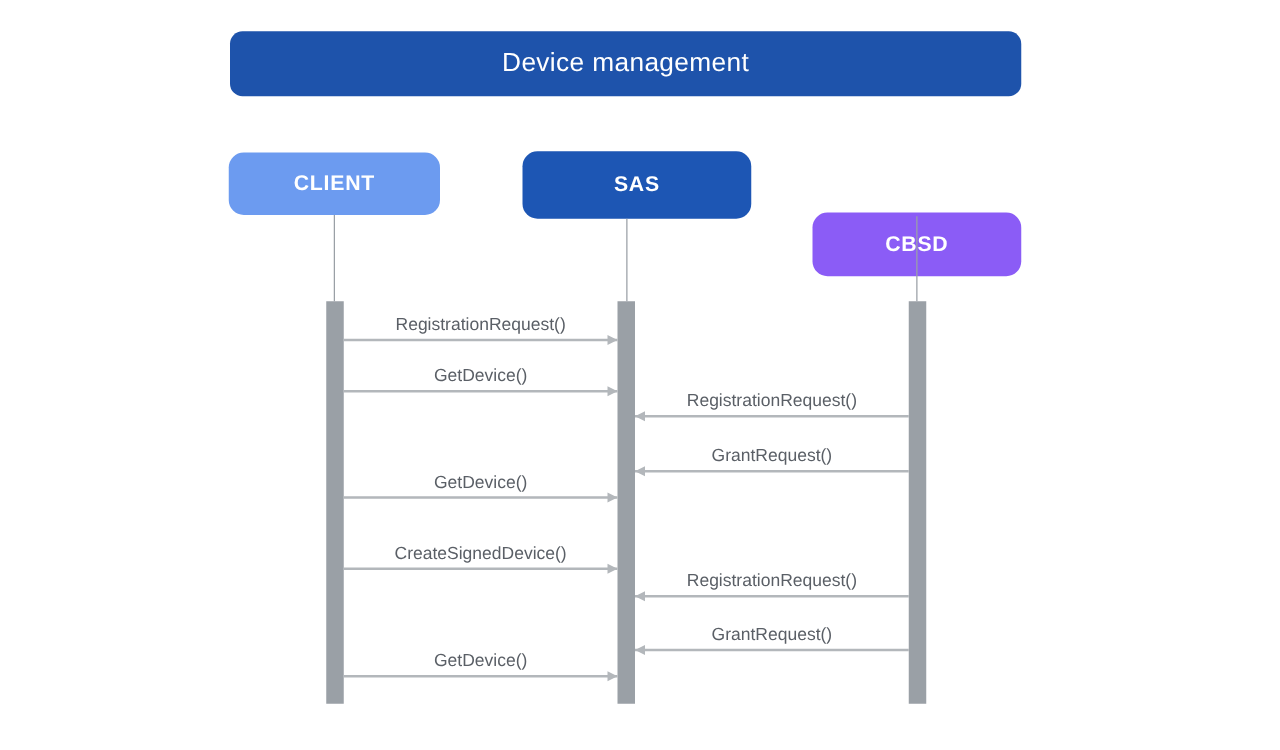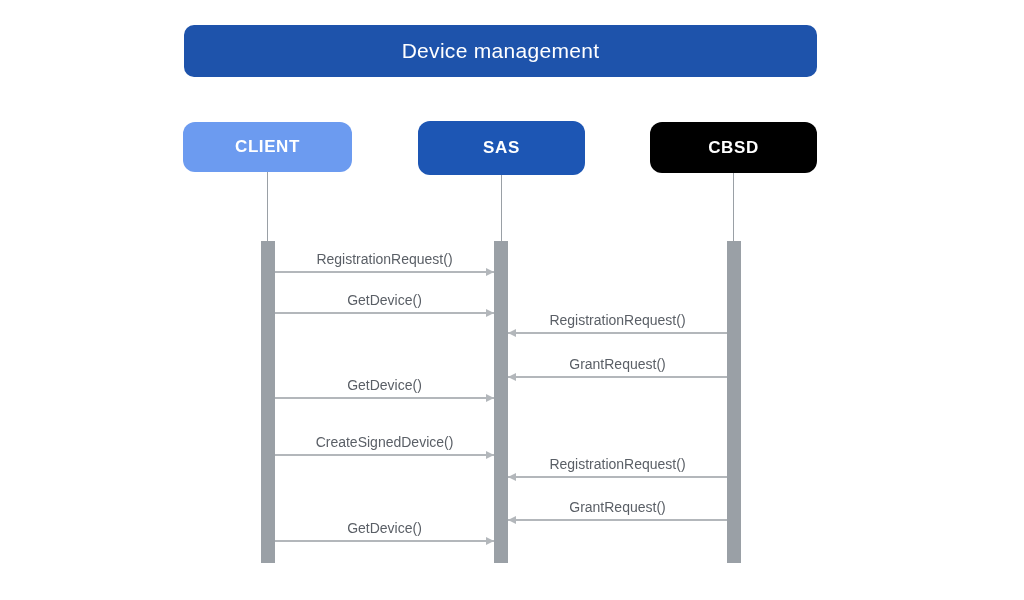--- a/index.html
+++ b/index.html
@@ -29,21 +29,21 @@
   .actor-box {
     position: absolute;
     border-radius: 12px;
     display: flex; align-items: center; justify-content: center;
     color: #ffffff;
     font-size: 17px;
     font-weight: 700;
     letter-spacing: 0.6px;
   }
   .actor-client { left: 183px; top: 122px; width: 169px; height: 50px; }
-  .actor-sas    { left: 418px; top: 121px; width: 167px; height: 54px; }
+  .actor-sas    { left: 418px; top: 121px; width: 183px; height: 54px; }
   .actor-cbsd   { left: 650px; top: 122px; width: 167px; height: 51px; }
 
   .lifeline {
     position: absolute;
     width: 1px;
   }
   .lifeline-client { left: 267px; top: 172px; height: 69px; }
   .lifeline-sas    { left: 501px; top: 175px; height: 66px; }
   .lifeline-cbsd   { left: 733px; top: 173px; height: 68px; }
 
@@ -92,21 +92,21 @@
   <div class="title-box" style="background: rgb(30, 83, 171); color: rgb(255, 255, 255);">
     <span>Device management</span>
   </div>
 
   <div class="actor-box actor-client" style="background: rgb(108, 155, 240); color: rgb(255, 255, 255);">
     <span>CLIENT</span>
   </div>
   <div class="actor-box actor-sas" style="background: rgb(29, 86, 180); color: rgb(255, 255, 255);">
     <span>SAS</span>
   </div>
-  <div class="actor-box actor-cbsd" style="background: #000000; color: rgb(255, 255, 255);">
+  <div class="actor-box actor-cbsd" style="background: #8b5cf6; color: rgb(255, 255, 255); margin-top: 48px;">
     <span>CBSD</span>
   </div>
 
   <div class="lifeline lifeline-client" style="background: rgb(154, 160, 166);"></div>
   <div class="lifeline lifeline-sas" style="background: rgb(154, 160, 166);"></div>
   <div class="lifeline lifeline-cbsd" style="background: rgb(154, 160, 166);"></div>
 
   <div class="activation-bar bar-client" style="background: rgb(154, 160, 166);"></div>
   <div class="activation-bar bar-sas" style="background: rgb(154, 160, 166);"></div>
   <div class="activation-bar bar-cbsd" style="background: rgb(154, 160, 166);"></div>

